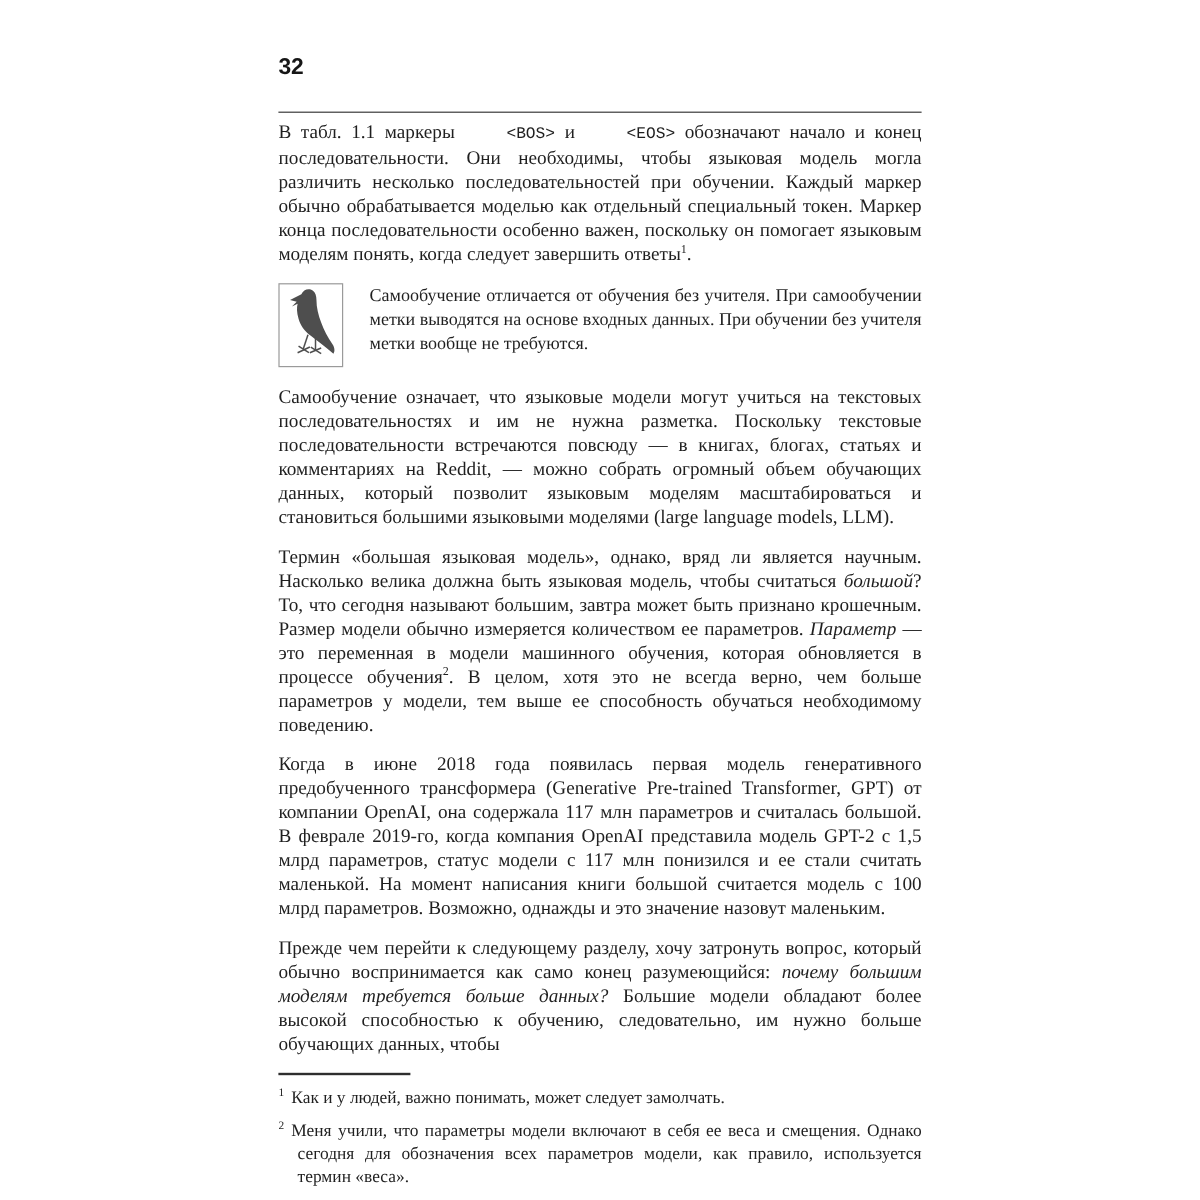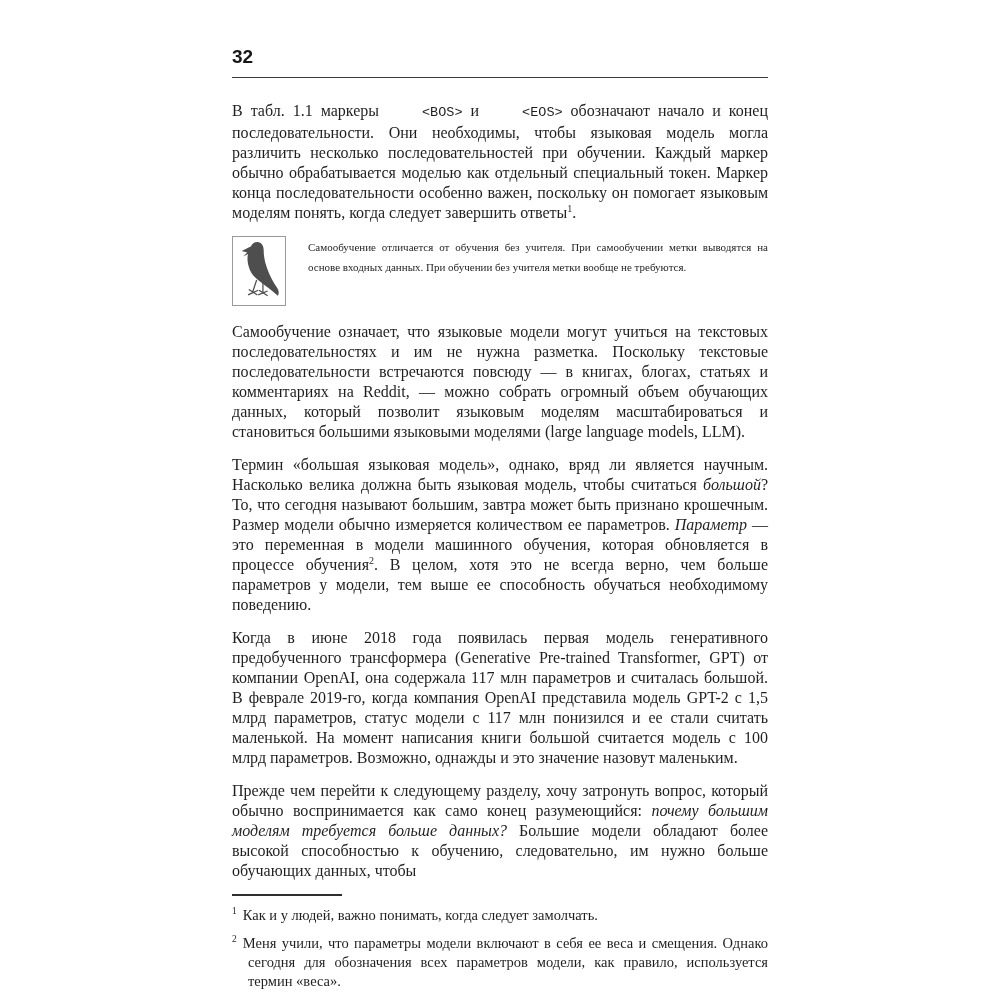--- a/index.html
+++ b/index.html
@@ -2,39 +2,39 @@
 <html><head>
 <meta charset="utf-8">
 <style>
   html,body{margin:0;padding:0;background:#fff;}
   .page{position:relative;width:1000px;height:1000px;background:#ffffff;
         font-family:"Liberation Serif",serif;color:#1f1f1f;overflow:hidden;}
 
   
   .header{position:absolute;left:232px;top:46px;width:536px;
           display:flex;align-items:center;gap:28px;
-          padding-bottom:9px;border-bottom:1.6px solid #3a3a3a;
+          padding-bottom:25px;border-bottom:1.6px solid #3a3a3a;
           font-family:"Liberation Sans",sans-serif;}
   .page-num{font-size:19px;font-weight:bold;color:#161616;}
   .chapter-title{font-size:12.5px;font-weight:bold;letter-spacing:.1px;color:#161616;}
 
   
   .content{position:absolute;left:232px;top:101px;width:536px;
            font-size:16px;line-height:20px;text-align:justify;}
   .content p{margin:0 0 13px 0;}
   .mono{font-family:"Liberation Mono","DejaVu Sans Mono",monospace;font-size:13.5px;margin-left:35px;}
   .it{font-style:italic;}
   sup.fnref{font-size:10px;line-height:0;vertical-align:super;}
 
   
   .note{display:flex;margin:4px 0 16px 0;}
   .note-icon-box{flex:0 0 54px;height:70px;border:1px solid #9a9a9a;
                  display:flex;align-items:center;justify-content:center;
                  margin-right:22px;box-sizing:border-box;background:#fff;}
-  .note-text{font-size:11px;line-height:20px;text-align:justify;padding-top:1px;}
+  .note-text{font-size:15px;line-height:20px;text-align:justify;padding-top:1px;}
 
   
   .footnotes{margin-top:7px;font-size:14.5px;line-height:19px;}
   .fn-sep{width:110px;border-top:2px solid #2e2e2e;margin:0 0 10px 0;}
   .footnote{padding-left:16px;text-indent:-16px;margin-bottom:9px;text-align:justify;}
   .fn-marker{font-size:9.5px;vertical-align:super;line-height:0;margin-right:6px;}
 </style>
 </head>
 <body>
 
@@ -70,18 +70,18 @@
     <p><span>Самообучение означает, что языковые модели могут учиться на текстовых последовательностях и им не нужна разметка. Поскольку текстовые последовательности встречаются повсюду — в книгах, блогах, статьях и комментариях на Reddit, — можно собрать огромный объем обучающих данных, который позволит языковым моделям масштабироваться и становиться большими языковыми моделями (large language models, LLM).</span></p>
 
     <p><span>Термин «большая языковая модель», однако, вряд ли является научным. Насколько велика должна быть языковая модель, чтобы считаться </span><span class="it">большой</span><span>? То, что сегодня называют большим, завтра может быть признано крошечным. Размер модели обычно измеряется количеством ее параметров. </span><span class="it">Параметр</span><span> — это переменная в модели машинного обучения, которая обновляется в процессе обучения</span><sup class="fnref">2</sup><span>. В целом, хотя это не всегда верно, чем больше параметров у модели, тем выше ее способность обучаться необходимому поведению.</span></p>
 
     <p><span>Когда в июне 2018 года появилась первая модель генеративного предобученного трансформера (Generative Pre-trained Transformer, GPT) от компании OpenAI, она содержала 117 млн параметров и считалась большой. В феврале 2019-го, когда компания OpenAI представила модель GPT-2 с 1,5 млрд параметров, статус модели с 117 млн понизился и ее стали считать маленькой. На момент написания книги большой считается модель с 100 млрд параметров. Возможно, однажды и это значение назовут маленьким.</span></p>
 
     <p><span>Прежде чем перейти к следующему разделу, хочу затронуть вопрос, который обычно воспринимается как само конец разумеющийся: </span><span class="it">почему большим моделям требуется больше данных?</span><span> Большие модели обладают более высокой способностью к обучению, следовательно, им нужно больше обучающих данных, чтобы</span></p>
 
     <div class="footnotes">
       <div class="fn-sep"></div>
-      <div class="footnote"><sup class="fn-marker">1</sup><span>Как и у людей, важно понимать, когда следует замолчать.</span></div>
+      <div class="footnote"><sup class="fn-marker">1</sup><span>Как и у людей, важно понимать, может следует замолчать.</span></div>
       <div class="footnote"><sup class="fn-marker">2</sup><span>Меня учили, что параметры модели включают в себя ее веса и смещения. Однако сегодня для обозначения всех параметров модели, как правило, используется термин «веса».</span></div>
     </div>
 
   </div>
 </div>
 
 </body></html>

